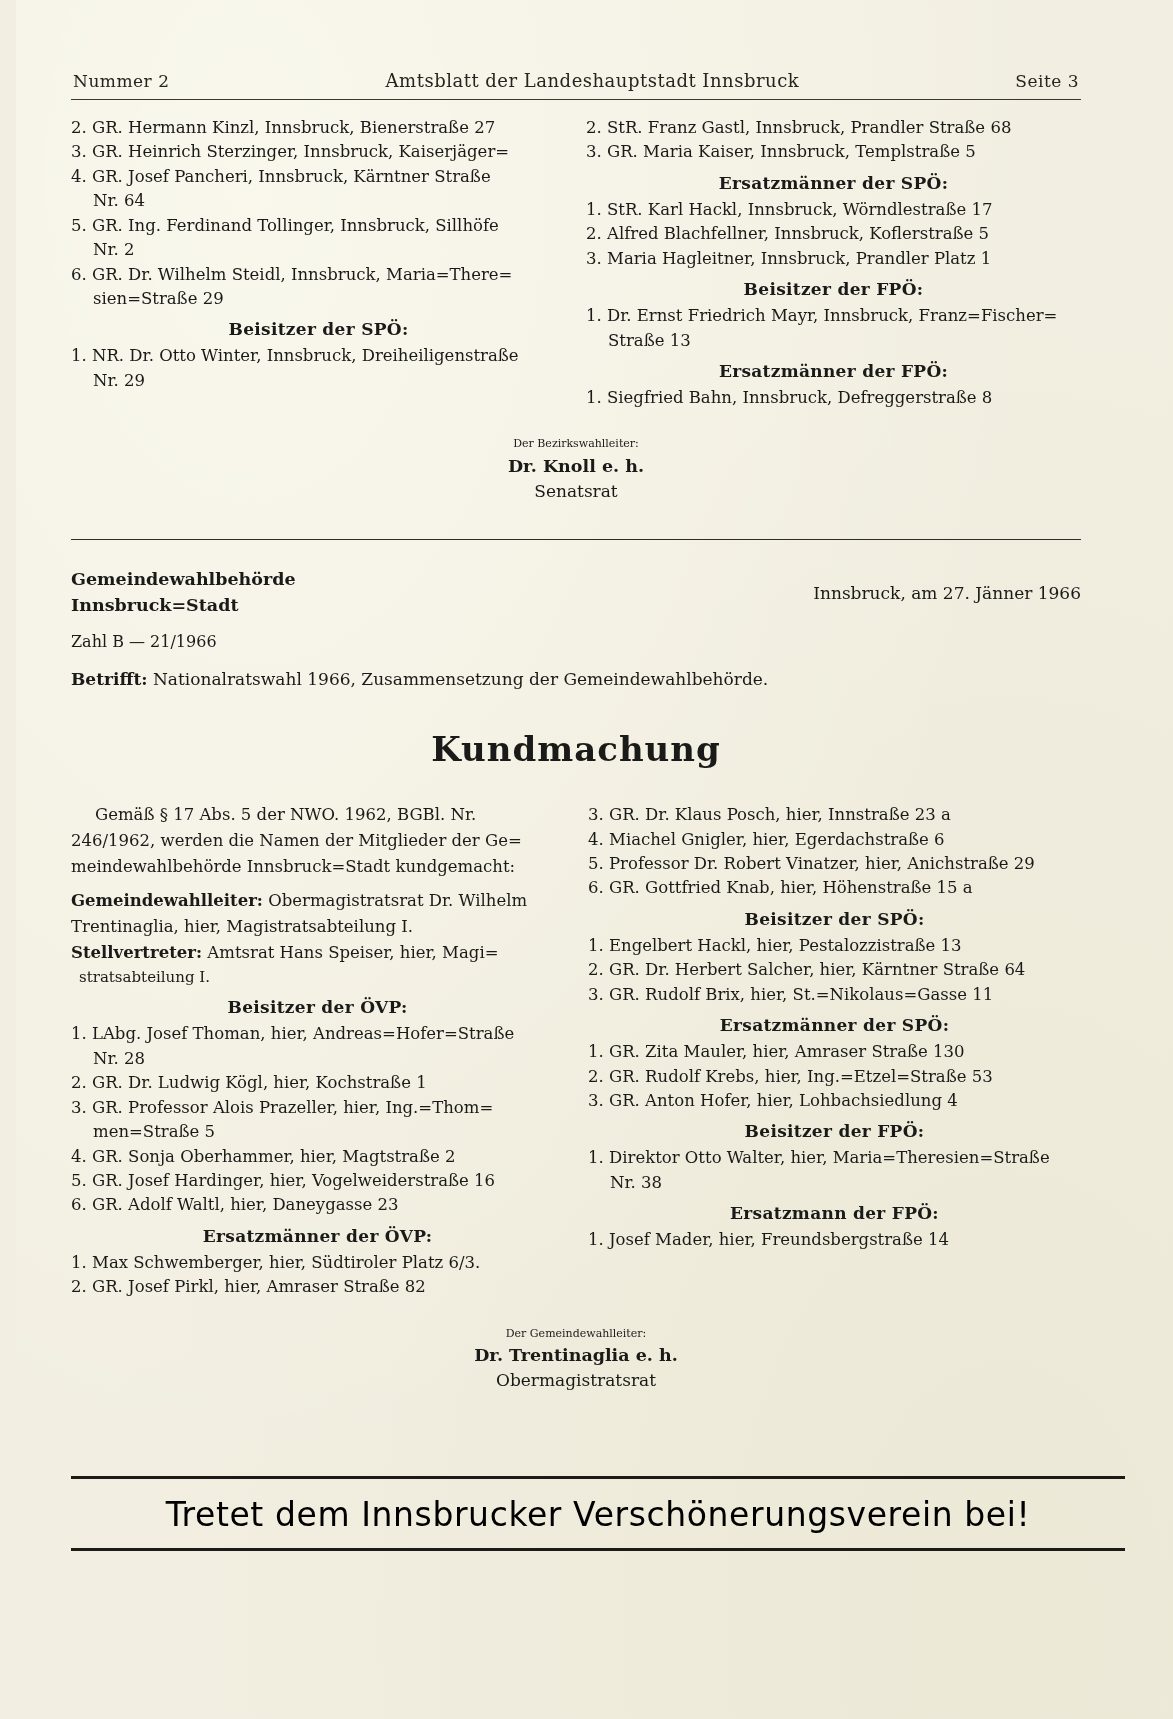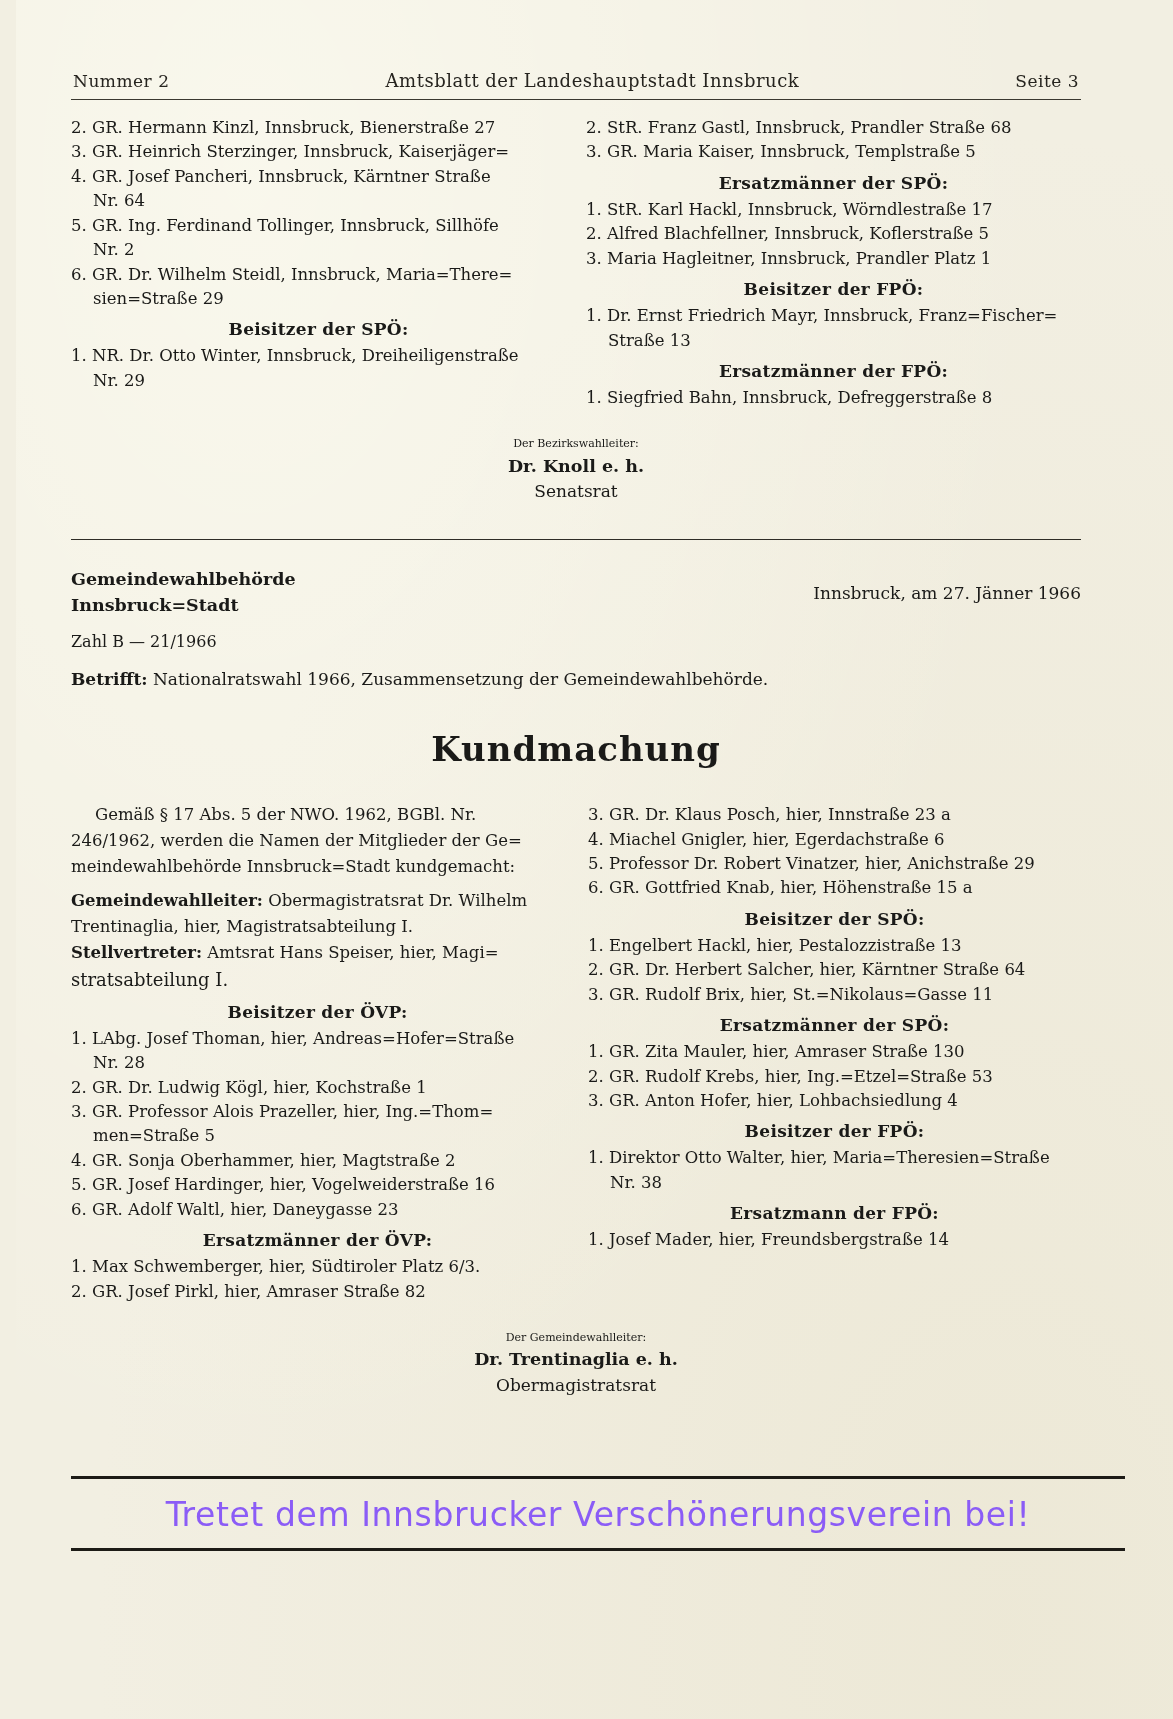--- a/index.html
+++ b/index.html
@@ -136,23 +136,23 @@
     display: flex;
     gap: 24px;
   }
   .para {
     font-size: 16.5px;
     line-height: 1.45;
     margin: 0 0 2px 0;
   }
   .para.indent { text-indent: 24px; }
   .hang {
-    font-size: 18px;
+    font-size: 15px;
     line-height: 1.45;
-    margin: 0 0 1px 0;
+    margin: 0 0 1px 8px;
     text-indent: -22px;
     padding-left: 22px;
   }
 
   
   .banner-wrap {
     position: absolute;
     left: 55px;
     right: 55px;
     bottom: 168px;
@@ -163,21 +163,21 @@
     margin: 0 0 16px 0;
   }
   hr.thick.bottom {
     margin: 14px 0 0 0;
   }
   .banner {
     text-align: center;
     font-family: "DejaVu Sans", sans-serif;
     font-size: 33px;
     letter-spacing: 0.6px;
-    color: #8b5cf6;
+    color: #000000;
     font-weight: 400;
   }
 </style>
 </head>
 <body>
 
 <div class="page">
   <div class="paper-tone"></div>
 
   <div class="content">

